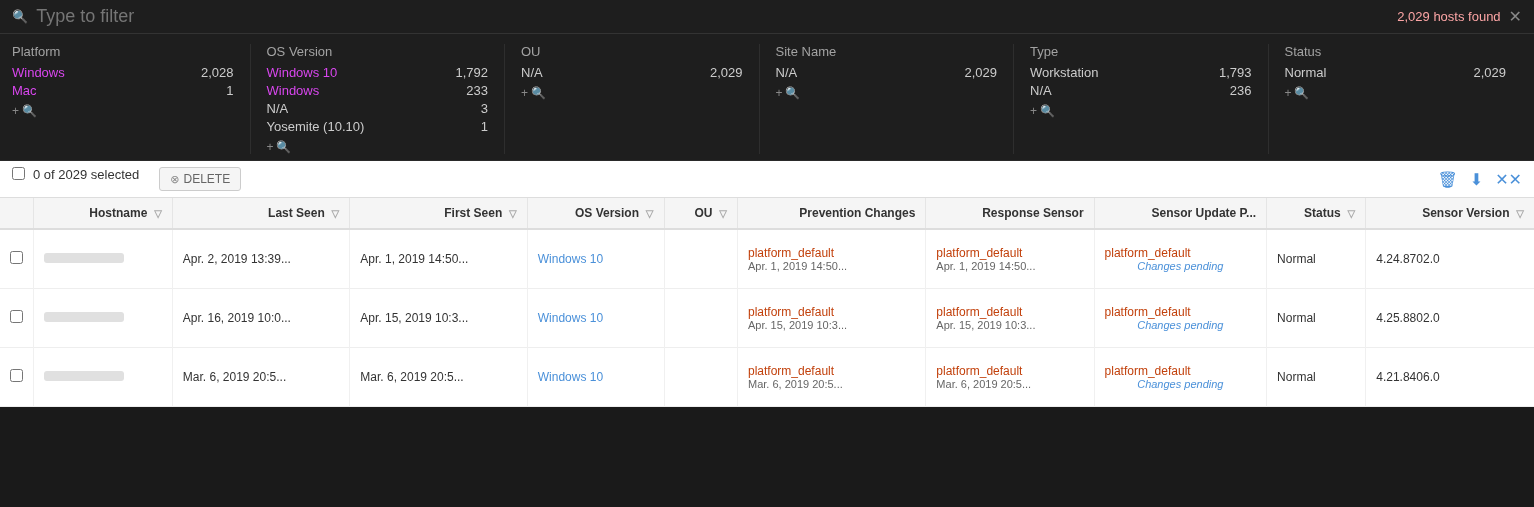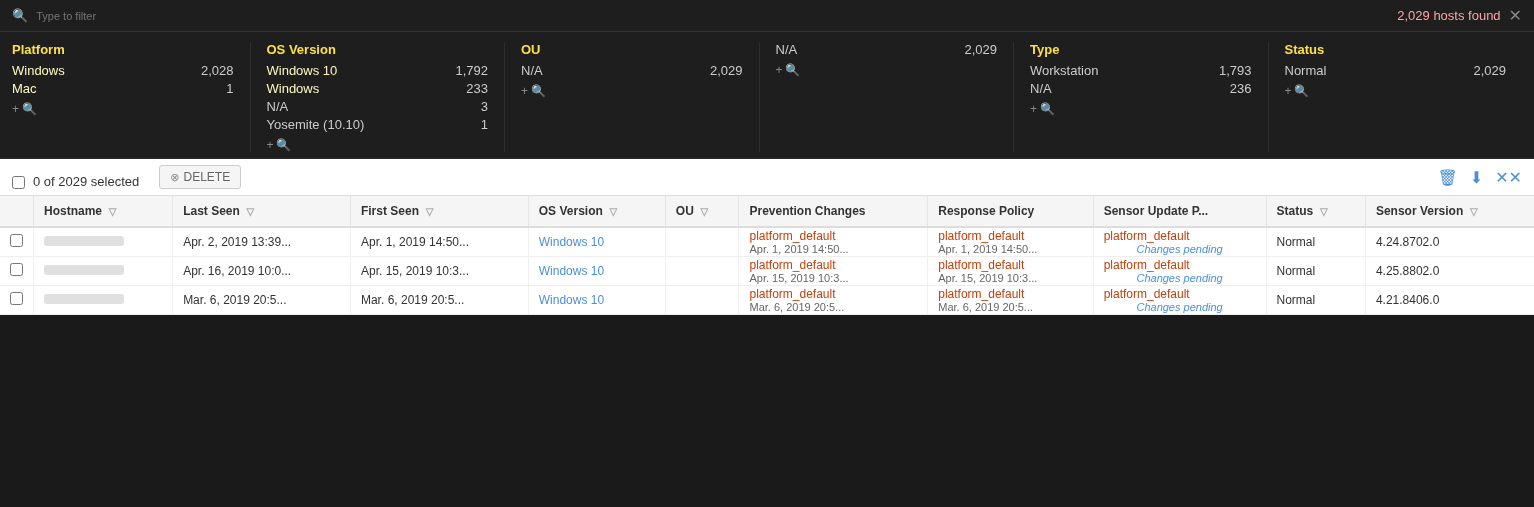--- a/index.html
+++ b/index.html
@@ -6,70 +6,70 @@
     body { font-family: -apple-system, BlinkMacSystemFont, 'Segoe UI', sans-serif; background: #1a1a1a; color: #ccc; font-size: 13px; }
 
     
     .filter-bar {
       display: flex; align-items: center;
       background: #1e1e1e; border-bottom: 1px solid #333;
       padding: 6px 12px; gap: 8px;
     }
     .filter-bar input {
       flex: 1; background: transparent; border: none; outline: none;
-      color: #ccc; font-size: 11px;
+      color: #ccc; font-size: 18px;
     }
     .filter-bar .hosts-found { color: #fca5a5; font-size: 13px; white-space: nowrap; }
     .filter-bar .close-btn { color: #888; cursor: pointer; font-size: 16px; background: none; border: none; }
 
     
     .facets {
       display: flex; background: #1e1e1e; border-bottom: 1px solid #2a2a2a;
       padding: 10px 12px 6px 12px; gap: 0;
     }
     .facet { flex: 1; padding-right: 16px; border-right: 1px solid #2e2e2e; margin-right: 16px; }
     .facet:last-child { border-right: none; margin-right: 0; }
-    .facet-title { color: #fde047; font-weight: 700; margin-bottom: 6px; font-size: 13px; }
+    .facet-title { color: #a3a3a3; font-weight: 400; margin-bottom: 6px; font-size: 13px; }
     .facet-row { display: flex; justify-content: space-between; margin-bottom: 3px; }
-    .facet-row .label { color: #fef9c3; cursor: pointer; }
+    .facet-row .label { color: #d946ef; cursor: pointer; }
     .facet-row .label.plain { color: #ccc; }
     .facet-row .count { color: #ccc; }
     .facet-add { color: #888; margin-top: 6px; font-size: 12px; cursor: pointer; }
 
     
     .action-bar {
       display: flex; align-items: center; background: #fff; color: #333;
       border-bottom: 1px solid #ddd; padding: 6px 12px; gap: 0;
     }
-    .action-bar .select-count { display: flex; align-items: flex-end; gap: 8px; flex: 1; }
+    .action-bar .select-count { display: flex; align-items: flex-start; gap: 8px; flex: 1; }
     .action-bar input[type="checkbox"] { cursor: pointer; }
     .action-bar .count-text { font-size: 13px; color: #333; }
     .delete-btn {
       display: flex; align-items: center; gap: 4px;
       border: 1px solid #ccc; border-radius: 3px; padding: 4px 10px;
       color: #666; font-size: 12px; cursor: pointer; background: #f5f5f5;
       margin-left: 12px;
     }
     .delete-btn .x-icon { color: #888; font-size: 11px; }
     .action-icons { display: flex; align-items: center; gap: 12px; color: #4a90d9; }
     .action-icons span { cursor: pointer; font-size: 16px; }
 
     
     .table-wrap { background: #fff; overflow-x: auto; }
     table { width: 100%; border-collapse: collapse; }
     thead tr { background: #f5f5f5; border-bottom: 2px solid #ddd; }
     thead th {
-      text-align: left; padding: 8px 10px; font-weight: 600; color: #333;
+      text-align: right; padding: 8px 10px; font-weight: 600; color: #333;
       font-size: 12px; white-space: nowrap; border-right: 1px solid #e5e5e5;
       position: relative;
     }
     thead th:last-child { border-right: none; }
     thead th .sort-icon { color: #aaa; margin-left: 4px; font-size: 10px; }
     tbody tr { border-bottom: 1px solid #eee; }
-    tbody td { padding: 1px 10px; font-size: 12px; color: #333; vertical-align: middle; border-right: 1px solid #f0f0f0; }
+    tbody td { padding: 16px 10px; font-size: 12px; color: #333; vertical-align: middle; border-right: 1px solid #f0f0f0; }
     tbody td:last-child { border-right: none; }
     .hostname-cell { background: #e0e0e0; height: 10px; border-radius: 3px; width: 80px; display: inline-block; }
     .link-blue { color: #c2410c; }
     .sub-text { font-size: 11px; color: #666; }
     .changes-pending { color: #4a90d9; font-style: italic; font-size: 11px; text-align: center; }
     td.checkbox-cell { width: 30px; }
   </style>
 </head>
 <body>
 
@@ -115,20 +115,21 @@
     </div>
     <div class="facet">
       <div class="facet-title">OU</div>
       <div class="facet-row">
         <span class="label plain">N/A</span>
         <span class="count">2,029</span>
       </div>
       <div class="facet-add">+ 🔍</div>
     </div>
     <div class="facet">
+      <div class="facet-title">Site Name</div>
       <div class="facet-row">
         <span class="label plain">N/A</span>
         <span class="count">2,029</span>
       </div>
       <div class="facet-add">+ 🔍</div>
     </div>
     <div class="facet">
       <div class="facet-title">Type</div>
       <div class="facet-row">
         <span class="label plain">Workstation</span>
@@ -170,21 +171,21 @@
   <table>
     <thead id="table-head">
     <tr>
           <th style="width: 30px;"></th>
           <th>Hostname<span class="sort-icon"> ▽</span></th>
           <th>Last Seen<span class="sort-icon"> ▽</span></th>
           <th>First Seen<span class="sort-icon"> ▽</span></th>
           <th>OS Version<span class="sort-icon"> ▽</span></th>
           <th>OU<span class="sort-icon"> ▽</span></th>
           <th>Prevention Changes</th>
-          <th>Response Policy</th>
+          <th>Response Sensor</th>
           <th>Sensor Update P...</th>
           <th>Status<span class="sort-icon"> ▽</span></th>
           <th>Sensor Version<span class="sort-icon"> ▽</span></th>
         </tr>
       </thead>
     <tbody id="table-body">
     <tr>
           <td class="checkbox-cell"><input type="checkbox" style=""></td>
           <td><span class="hostname-cell"></span></td>
           <td>Apr. 2, 2019 13:39...</td>

